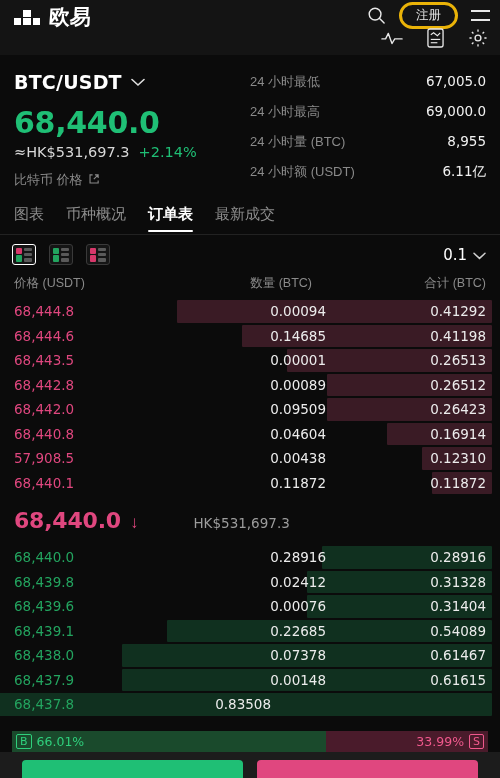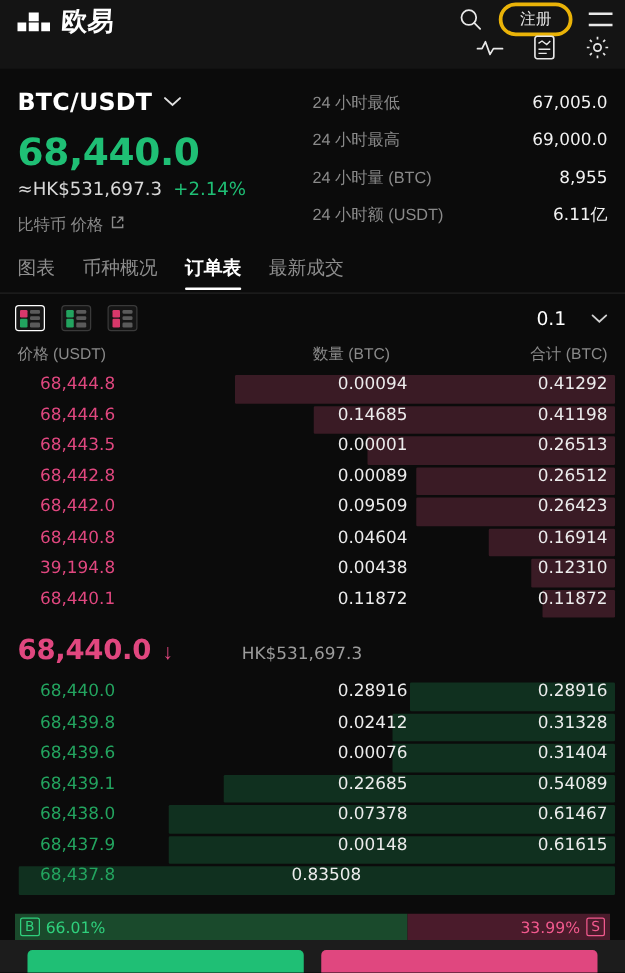--- a/index.html
+++ b/index.html
@@ -97,35 +97,35 @@
   .vi {
     width:24px; height:21px; border:1px solid #3a3a3a; border-radius:3px;
     display:flex; align-items:center; justify-content:center; gap:2.5px;
     padding:2.5px 3px; cursor:pointer; background:#151515;
   }
   .vi.sel { border:1.6px solid #fff; }
   .vi .col-l { width:6px; display:flex; flex-direction:column; gap:1.5px; height:100%; }
   .vi .col-r { width:8px; display:flex; flex-direction:column; gap:1.5px; height:100%; }
   .vi .col-l b { display:block; flex:1; border-radius:1px; }
   .vi .col-r b { display:block; flex:1; background:#5a5a5a; border-radius:1px; }
-  .prec { display:flex; align-items:center; gap:20px; cursor:pointer; }
+  .prec { display:flex; align-items:center; gap:6px; cursor:pointer; }
   .prec-v { color:#fff; font-size:15px; font-family:"DejaVu Sans",sans-serif; }
 
   
   .bookhead {
     display:flex; padding:2px 14px 7px 14px; color:#8a8a8a; font-size:12.5px;
   }
   .c-price { width:175px; }
   .c-amt { flex:1; text-align:right; padding-right:64px; }
   .c-tot { width:110px; text-align:right; }
 
   .rows { position:relative; }
   .row {
-    display:flex; align-items:flex-start; height:24.5px;
-    position:relative; cursor:pointer;margin-left:18px;
+    display:flex; align-items:center; height:24.5px;
+    position:relative; cursor:pointer;
   }
   .bar {
     position:absolute; top:1px; bottom:1px; right:8px;
     border-radius:1px; pointer-events:none;
   }
   .row.ask .bar { background:#3a1b25; }
   .row.bid .bar { background:#10301f; }
   .cell { position:relative; z-index:2; font-size:13.5px; font-family:"DejaVu Sans",sans-serif; }
   .p { width:175px; padding-left:14px; }
   .row.ask .p { color:#e0477f; }
@@ -366,21 +366,21 @@
       <span class="cell t">0.26423</span>
     </div>
     <div class="row ask">
       <span class="bar" style="width:21%"></span>
       <span class="cell p">68,440.8</span>
       <span class="cell a">0.04604</span>
       <span class="cell t">0.16914</span>
     </div>
     <div class="row ask">
       <span class="bar" style="width:14%"></span>
-      <span class="cell p">39,194.8</span>
+      <span class="cell p">57,908.5</span>
       <span class="cell a">0.00438</span>
       <span class="cell t">0.12310</span>
     </div>
     <div class="row ask">
       <span class="bar" style="width:12%"></span>
       <span class="cell p">68,440.1</span>
       <span class="cell a">0.11872</span>
       <span class="cell t">0.11872</span>
     </div>
   </div>

